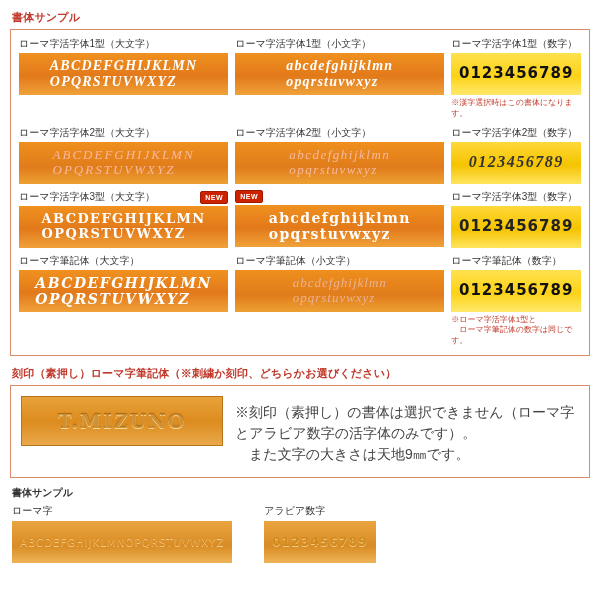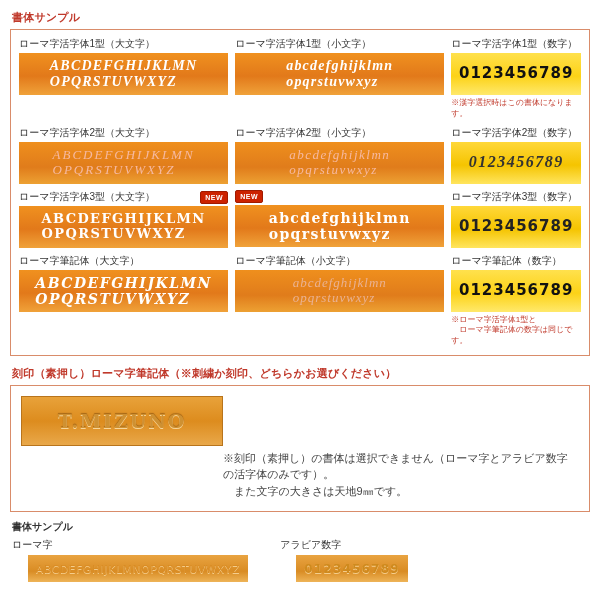--- a/index.html
+++ b/index.html
@@ -176,32 +176,32 @@
     color: #111;
     letter-spacing: 1px;
   }
   .note {
     font-size: 8px;
     color: #c0392b;
     margin-top: 3px;
     line-height: 1.35;
   }
   .note-dark {
-    font-size: 11px;
+    font-size: 14px;
     color: #444;
     line-height: 1.5;
-    margin-top: 48px;
   }
   
   .panel2 {
     border: 1px solid #d98c6a;
     box-sizing: border-box;
     padding: 10px 10px 12px 10px;
     display: flex;
     align-items: flex-start;
+    gap: 12px;
   }
   .leather {
     width: 200px;
     height: 48px;
     border: 1px solid #b8741c;
     background: linear-gradient(180deg,#e8a23a 0%, #dd8c1e 50%, #e9a84a 100%);
     display: flex;
     align-items: center;
     justify-content: center;
     flex: none;
@@ -221,27 +221,26 @@
     margin: 8px 0 4px 2px;
   }
   .bottom-row {
     display: flex;
     gap: 32px;
     margin-left: 2px;
   }
   .bottom-col { display: flex; flex-direction: column; }
   .bottom-col .cell-label { font-size: 10px; margin-bottom: 3px; }
   .b-swatch {
-    height: 27px;
+    height: 42px;
     display: flex;
     align-items: center;
     justify-content: center;
     padding: 12px 8px;
     box-sizing: border-box;
-    margin-left: 16px;
   }
   .b-roman {
     font-family: "DejaVu Sans", sans-serif;
     font-size: 10.5px;
     color: #d98c24;
     letter-spacing: 0.8px;
     text-shadow: 0 1px 0 rgba(255,230,180,0.7);
   }
   .b-digits {
     font-family: "DejaVu Sans", sans-serif;

